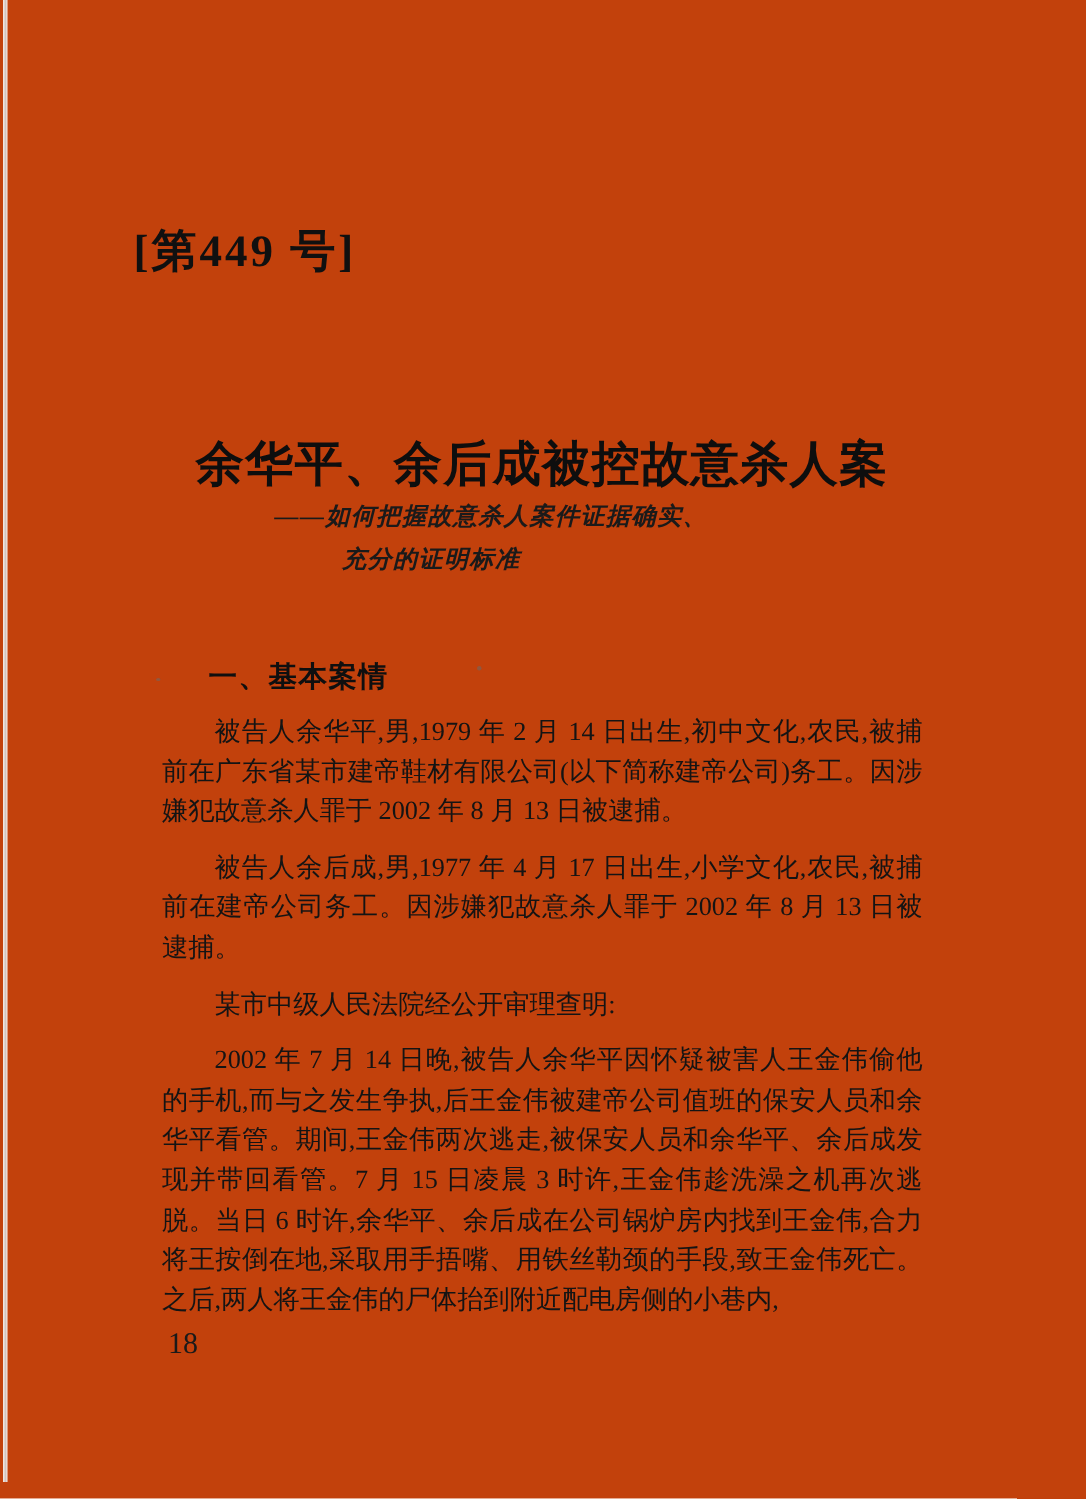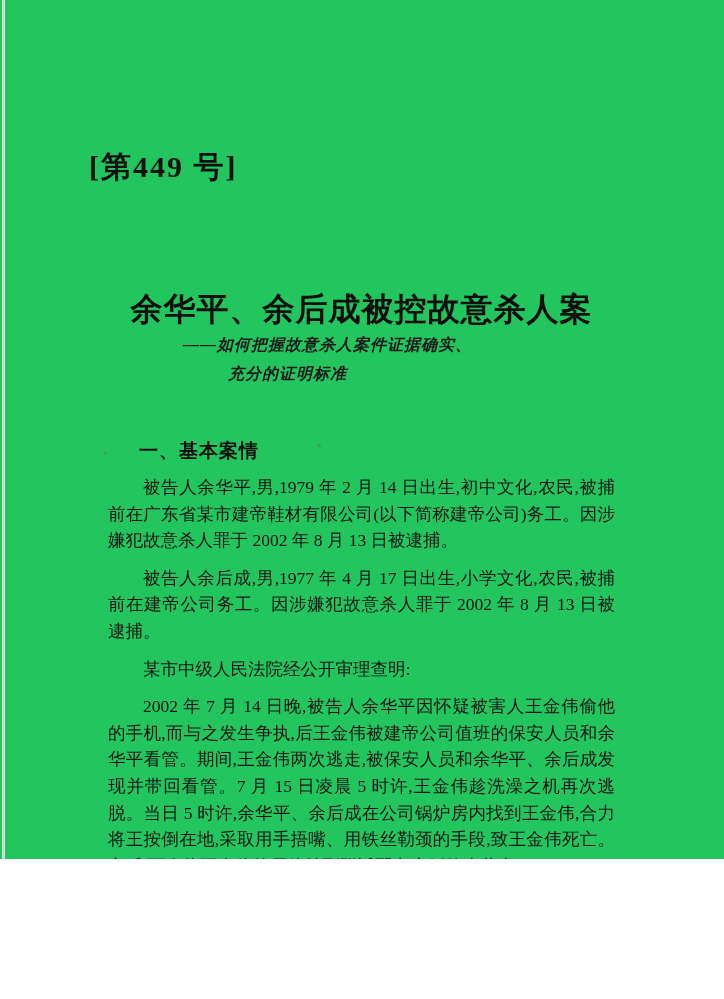--- a/index.html
+++ b/index.html
@@ -3,22 +3,22 @@
 <meta charset="utf-8">
 <style>
   html, body {
     margin: 0;
     padding: 0;
     background: #ffffff;
   }
   .page {
     position: relative;
     width: 724px;
-    height: 859px;
-    background: #22c55e;
+    height: 999px;
+    background: #c2410c;
     overflow: hidden;
     font-family: "Liberation Serif", "DejaVu Serif", serif;
     color: #161616;
   }
   
   .scan-edge {
     position: absolute;
     left: 2px;
     top: 0;
     width: 3px;
@@ -124,17 +124,17 @@
 
   <div class="artifact dot1"></div>
   <div class="artifact dot2"></div>
 
   <h2 class="section-heading">一、基本案情</h2>
 
   <div class="body-text">
     <p>被告人余华平,男,1979 年 2 月 14 日出生,初中文化,农民,被捕前在广东省某市建帝鞋材有限公司(以下简称建帝公司)务工。因涉嫌犯故意杀人罪于 2002 年 8 月 13 日被逮捕。</p>
     <p>被告人余后成,男,1977 年 4 月 17 日出生,小学文化,农民,被捕前在建帝公司务工。因涉嫌犯故意杀人罪于 2002 年 8 月 13 日被逮捕。</p>
     <p>某市中级人民法院经公开审理查明:</p>
-    <p>2002 年 7 月 14 日晚,被告人余华平因怀疑被害人王金伟偷他的手机,而与之发生争执,后王金伟被建帝公司值班的保安人员和余华平看管。期间,王金伟两次逃走,被保安人员和余华平、余后成发现并带回看管。7 月 15 日凌晨 5 时许,王金伟趁洗澡之机再次逃脱。当日 5 时许,余华平、余后成在公司锅炉房内找到王金伟,合力将王按倒在地,采取用手捂嘴、用铁丝勒颈的手段,致王金伟死亡。之后,两人将王金伟的尸体抬到附近配电房侧的小巷内,</p>
+    <p>2002 年 7 月 14 日晚,被告人余华平因怀疑被害人王金伟偷他的手机,而与之发生争执,后王金伟被建帝公司值班的保安人员和余华平看管。期间,王金伟两次逃走,被保安人员和余华平、余后成发现并带回看管。7 月 15 日凌晨 3 时许,王金伟趁洗澡之机再次逃脱。当日 6 时许,余华平、余后成在公司锅炉房内找到王金伟,合力将王按倒在地,采取用手捂嘴、用铁丝勒颈的手段,致王金伟死亡。之后,两人将王金伟的尸体抬到附近配电房侧的小巷内,</p>
   </div>
 
   <div class="page-number">18</div>
 </div>
 
 </body></html>

